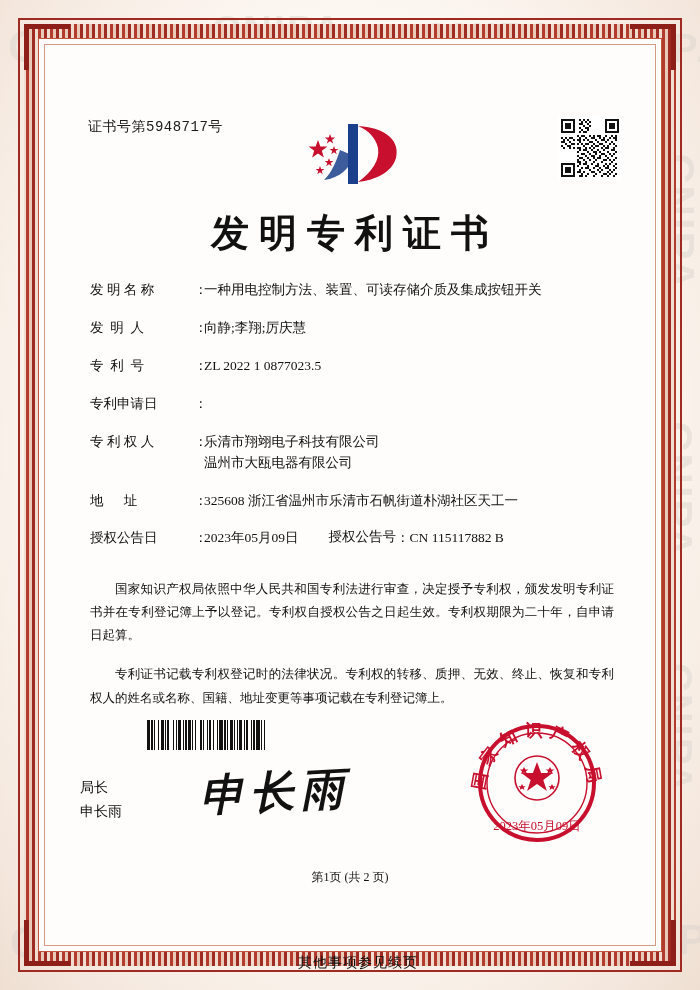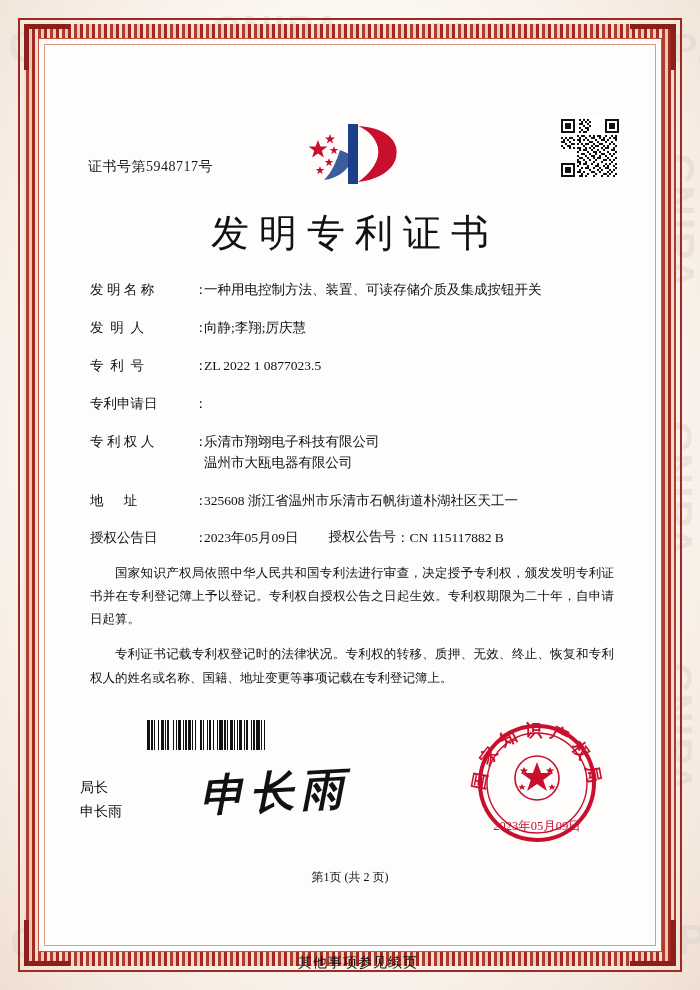--- a/index.html
+++ b/index.html
@@ -83,25 +83,24 @@
   
   .content {
     position: absolute;
     left: 60px; top: 58px;
     width: 580px; height: 874px;
   }
 
   .cert-no {
     position: absolute;
     left: 28px; top: 60px;
-    font-family: Liberation Serif, serif;
+    font-family: Liberation Mono, monospace;
     font-size: 14px;
     color: #1a1a1a;
     letter-spacing: .5px;
-    margin-top: 40px;
   }
 
   
   .emblem {
     position: absolute;
     left: 236px; top: 62px;
     width: 118px; height: 68px;
   }
 
   
@@ -114,21 +113,21 @@
     box-sizing: border-box;
   }
   .qr svg { display: block; }
 
   .doc-title {
     position: absolute;
     left: 0; top: 150px;
     width: 580px;
     text-align: center;
     font-family: "Liberation Serif", serif;
-    font-weight: normal;
+    font-weight: bold;
     font-size: 38px;
     letter-spacing: 10px;
     color: #111;
     text-indent: 10px;
   }
 
   .fields {
     position: absolute;
     left: 30px; top: 222px;
     width: 524px;
@@ -157,21 +156,21 @@
   .paras {
     position: absolute;
     left: 30px; top: 504px;
     width: 524px;
     font-family: "Liberation Serif", serif;
     font-size: 12.5px;
     line-height: 1.85;
     color: #111;
     text-align: justify;
   }
-  .paras p { margin: 0 0 12px 0; text-indent: 2em; }
+  .paras p { margin: 16px 0 12px 0; text-indent: 2em; }
 
   
   .barcode {
     position: absolute;
     left: 32px; top: 662px;
     width: 230px; height: 30px;
   }
 
   
   .sig-label {

